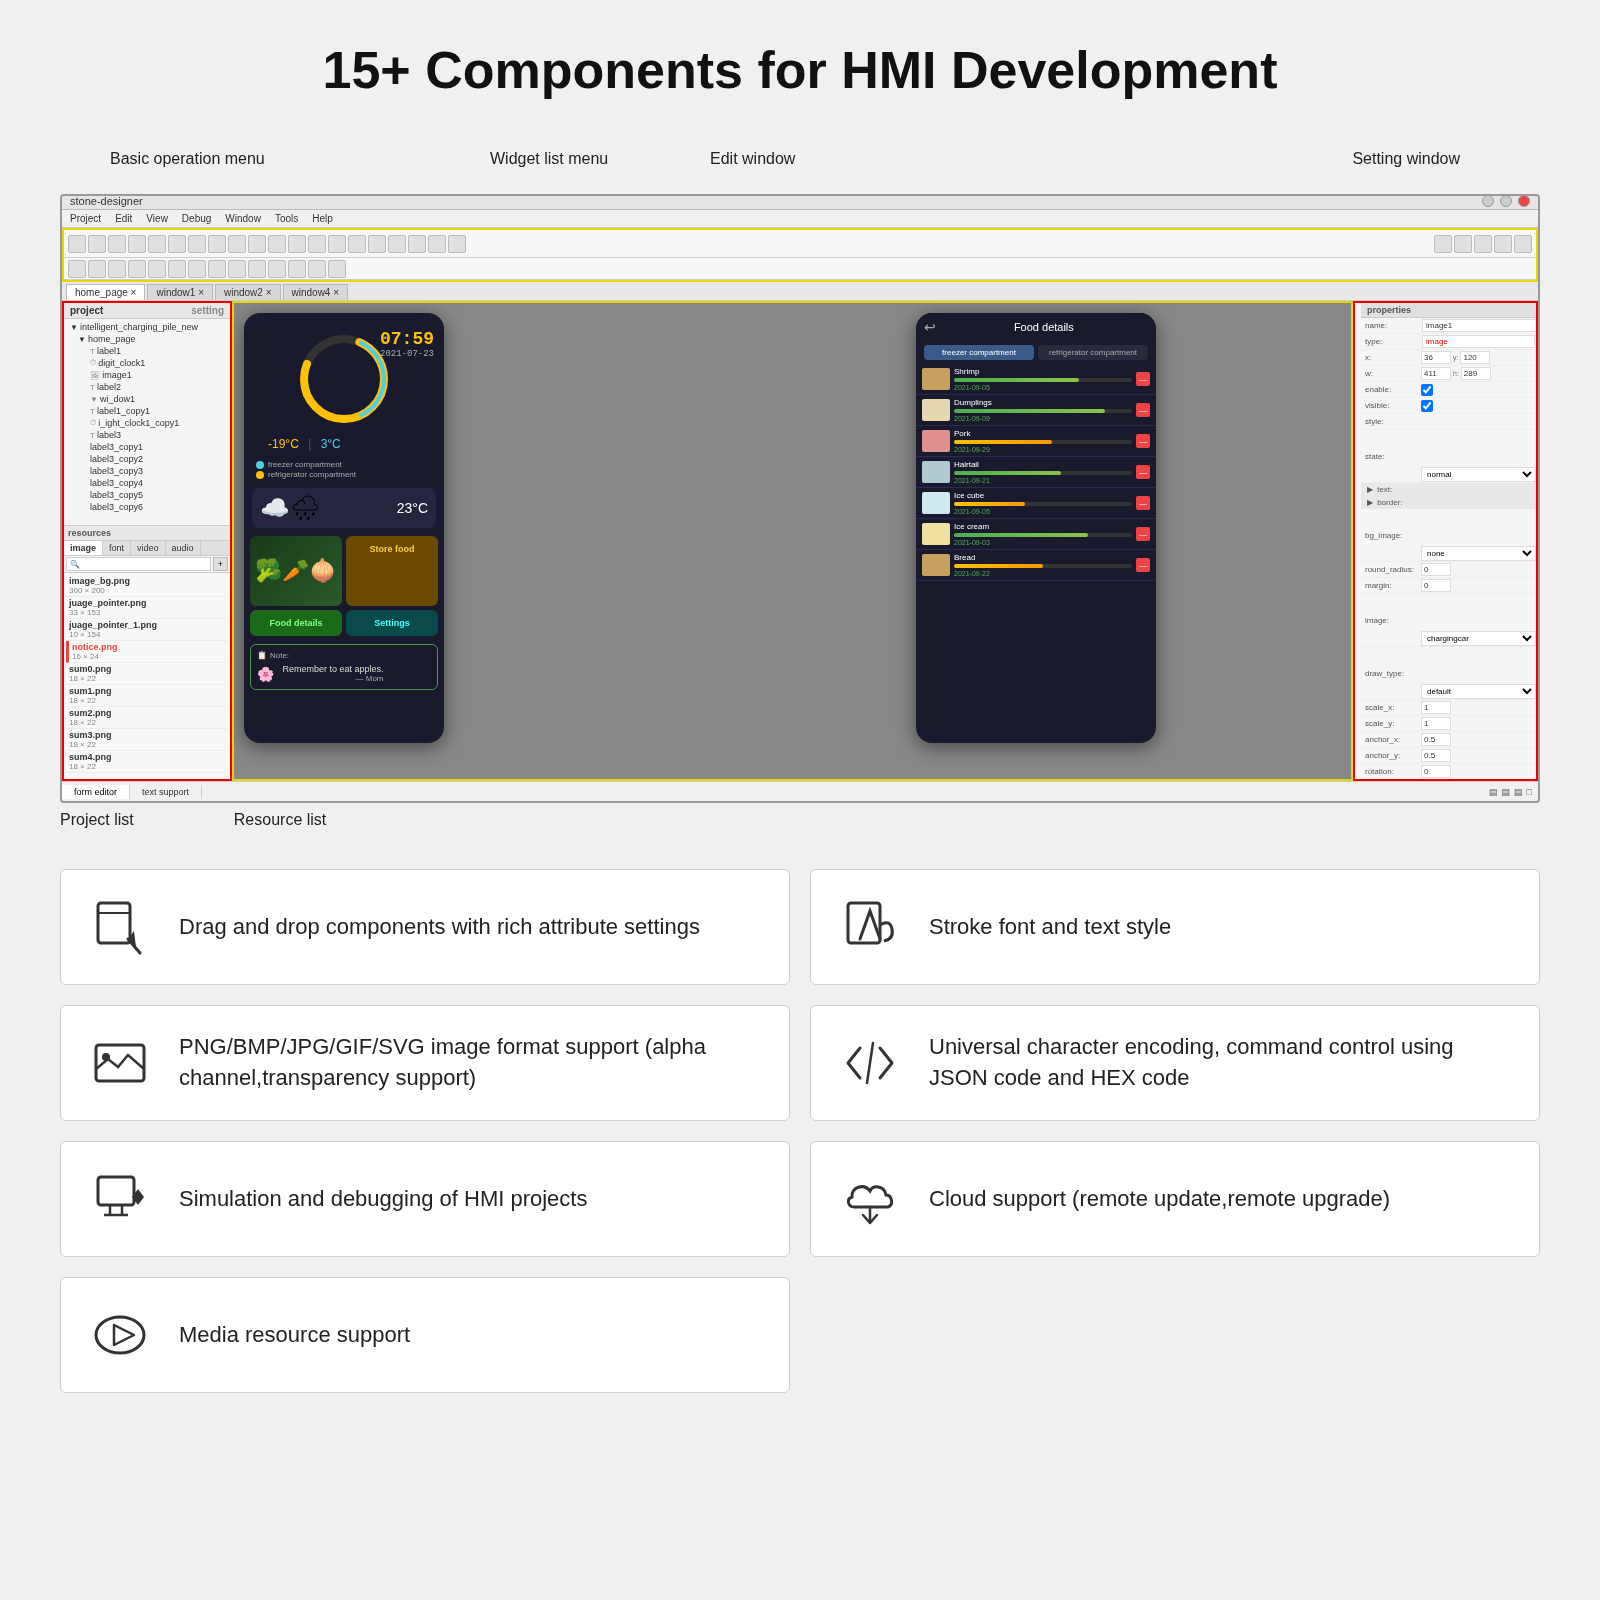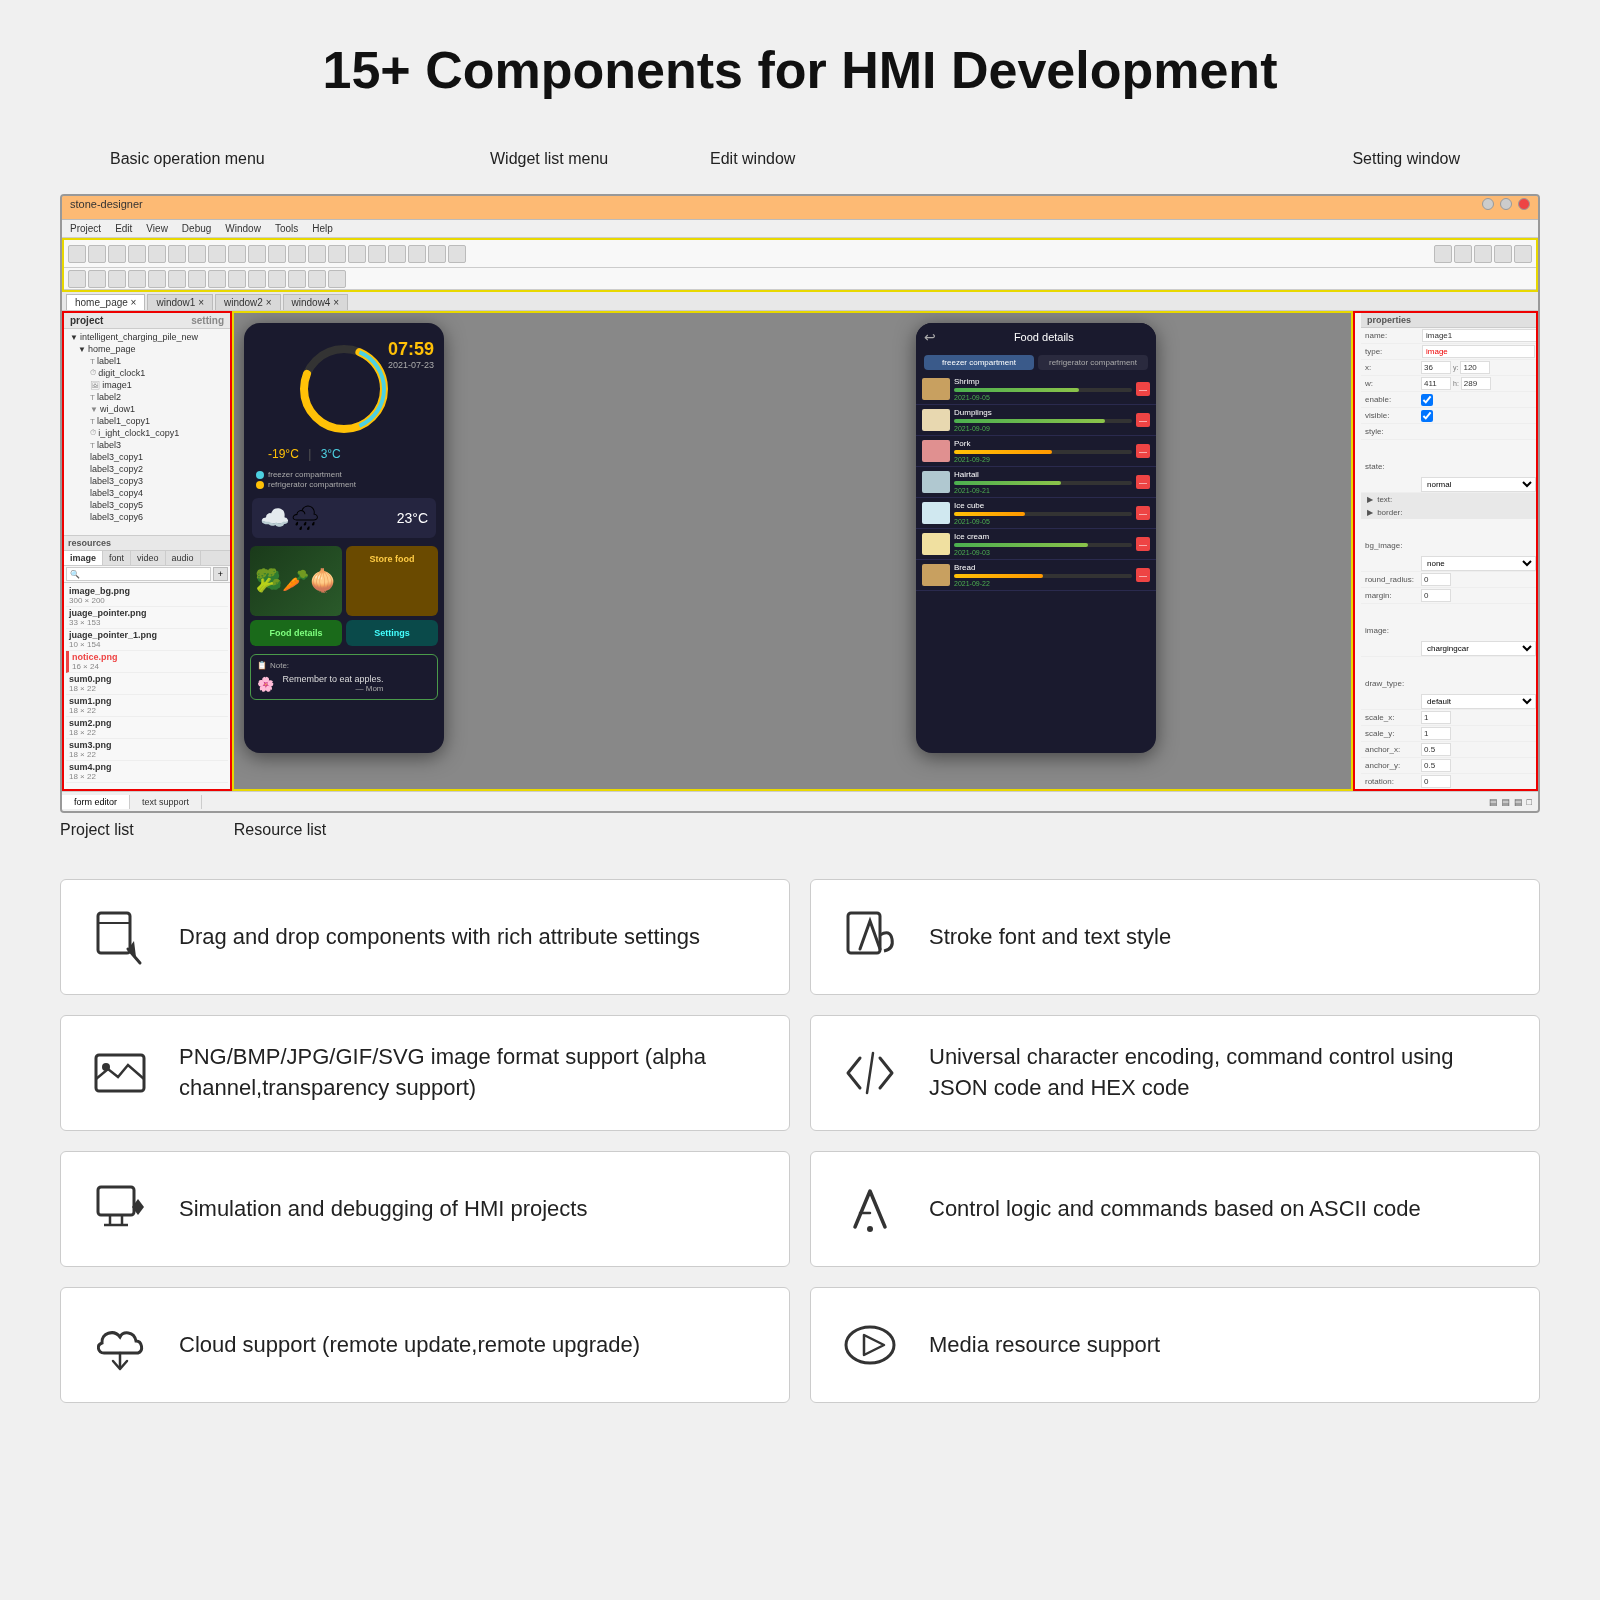--- a/index.html
+++ b/index.html
@@ -30,26 +30,26 @@
       width: 100%;
       background: #c8c8c8;
       border: 2px solid #999;
       border-radius: 4px;
       overflow: hidden;
       position: relative;
     }
 
     
     .title-bar {
-      background: #fdba74;
-      display: flex;
-      align-items: flex-start;
+      background: #e5e5e5;
+      display: flex;
+      align-items: flex-end;
       padding: 2px 8px;
       border-bottom: 1px solid #bbb;
-      height: 24px;
+      height: 14px;
     }
     .title-bar-text {
       font-size: 11px;
       color: #333;
     }
     .title-bar-controls {
       margin-left: auto;
       display: flex;
       gap: 6px;
     }
@@ -336,20 +336,21 @@
       overflow: hidden;
       box-shadow: 0 4px 20px rgba(0,0,0,0.5);
     }
 
     .gauge-area {
       display: flex;
       align-items: flex-end;
       justify-content: center;
       padding: 16px 8px 4px;
       position: relative;
+      font-family: Liberation Mono, monospace;
     }
 
     .gauge-svg {
       width: 100px;
       height: 100px;
     }
 
     .gauge-temps {
       position: absolute;
       right: 10px;
@@ -1177,30 +1178,20 @@
           <rect x="8" y="8" width="36" height="28" rx="3" stroke="#333" stroke-width="3" fill="none"></rect>
           <line x1="20" y1="36" x2="20" y2="46" stroke="#333" stroke-width="2.5"></line>
           <line x1="32" y1="36" x2="32" y2="46" stroke="#333" stroke-width="2.5"></line>
           <line x1="14" y1="46" x2="38" y2="46" stroke="#333" stroke-width="2.5"></line>
           <path d="M48 36 L42 28 L48 20 L54 28 Z" fill="#333"></path>
         </svg>
       </div>
       <span class="feature-text">Simulation and debugging of HMI projects</span>
     </div>
 
-    <div class="feature-card">
-      <div class="feature-icon-box">
-        <svg width="60" height="60" viewBox="0 0 60 60" fill="none">
-          <path d="M15 48 L30 12 L45 48" stroke="#333" stroke-width="3.5" stroke-linecap="round" stroke-linejoin="round" fill="none"></path>
-          <path d="M30 34 L20 34" stroke="#333" stroke-width="2.5" stroke-linecap="round"></path>
-          <circle cx="30" cy="50" r="3" fill="#333"></circle>
-        </svg>
-      </div>
-      <span class="feature-text">Control logic and commands based on ASCII code</span>
-    </div>
 
     <div class="feature-card">
       <div class="feature-icon-box">
         <svg width="60" height="60" viewBox="0 0 60 60" fill="none">
           <path d="M14 38 C8 38 6 30 12 28 C11 18 24 14 30 22 C33 16 44 16 46 26 C52 26 54 36 48 38 Z" stroke="#333" stroke-width="3" fill="none"></path>
           <path d="M30 38 L30 52" stroke="#333" stroke-width="2.5" stroke-linecap="round"></path>
           <path d="M23 46 L30 54 L37 46" stroke="#333" stroke-width="2.5" stroke-linecap="round" stroke-linejoin="round" fill="none"></path>
         </svg>
       </div>
       <span class="feature-text">Cloud support (remote update,remote upgrade)</span>

